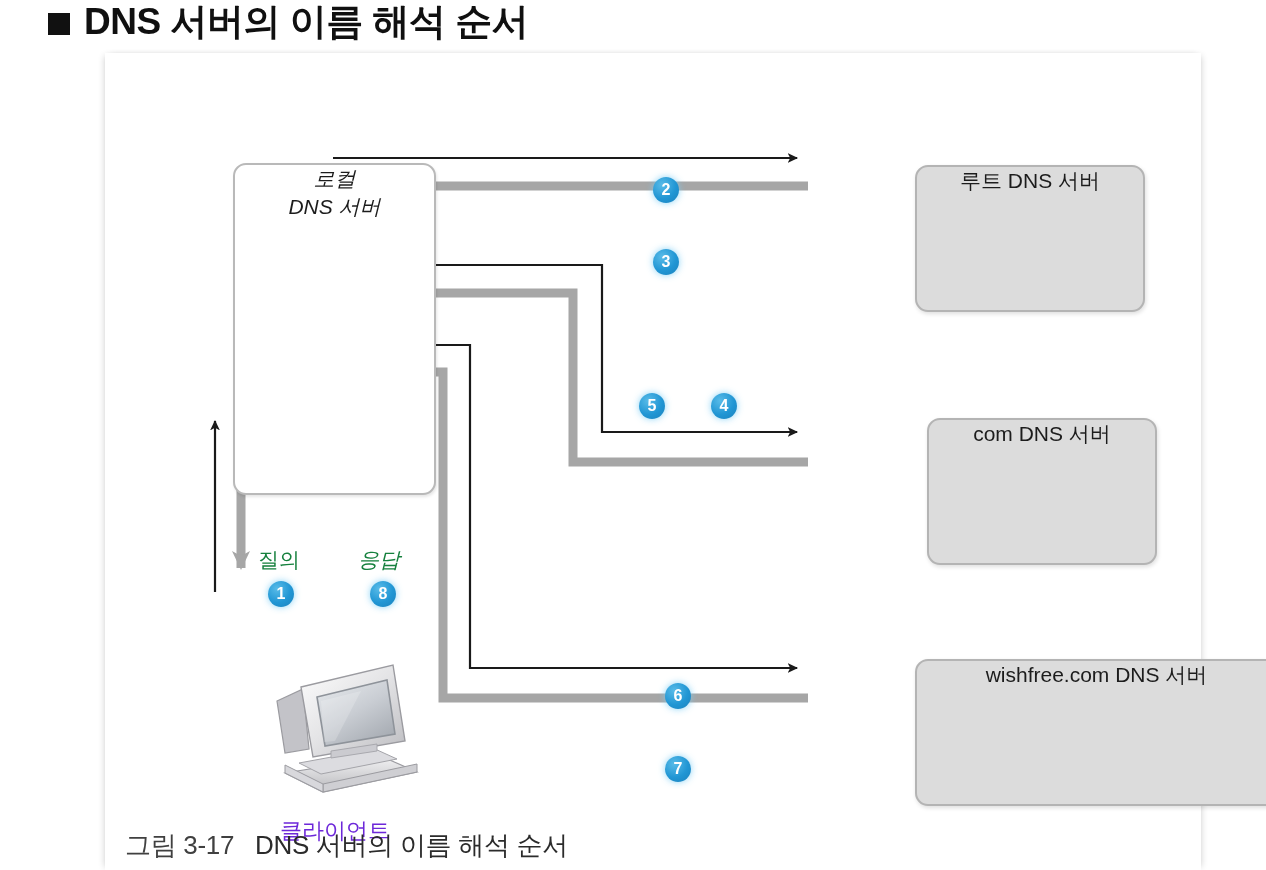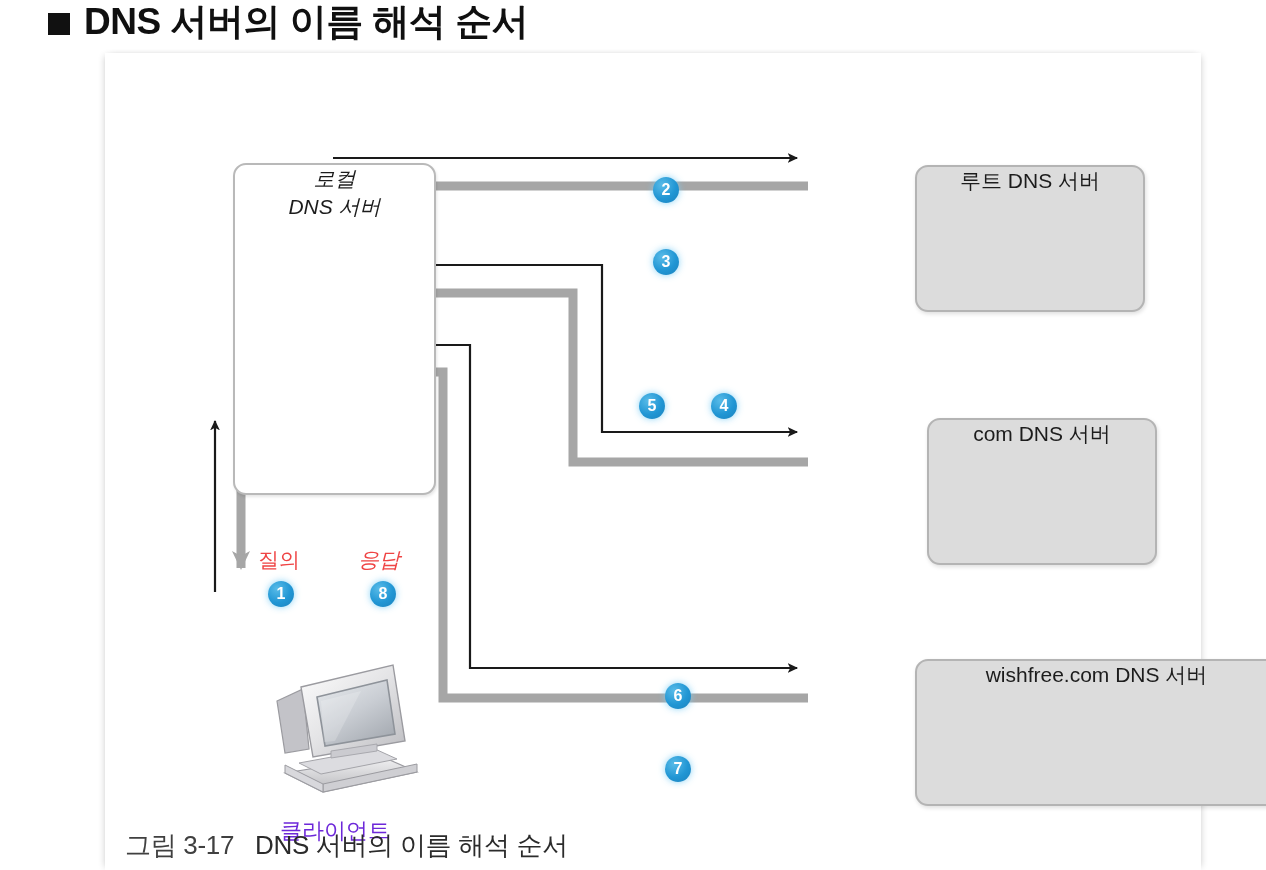--- a/index.html
+++ b/index.html
@@ -104,21 +104,21 @@
     align-items: center;
     justify-content: center;
     box-shadow: 0 0 7px rgba(120,205,245,.85);
     line-height: 1;
   }
 
   
   .plain-label {
     position: absolute;
     font-size: 21px;
-    color: #ef4444;
+    color: #15803d;
     white-space: nowrap;
   }
 
   #caption {
     position: absolute;
     left: 125px;
     top: 828px;
     font-size: 26px;
     color: #2b2b2b;
     white-space: nowrap;

